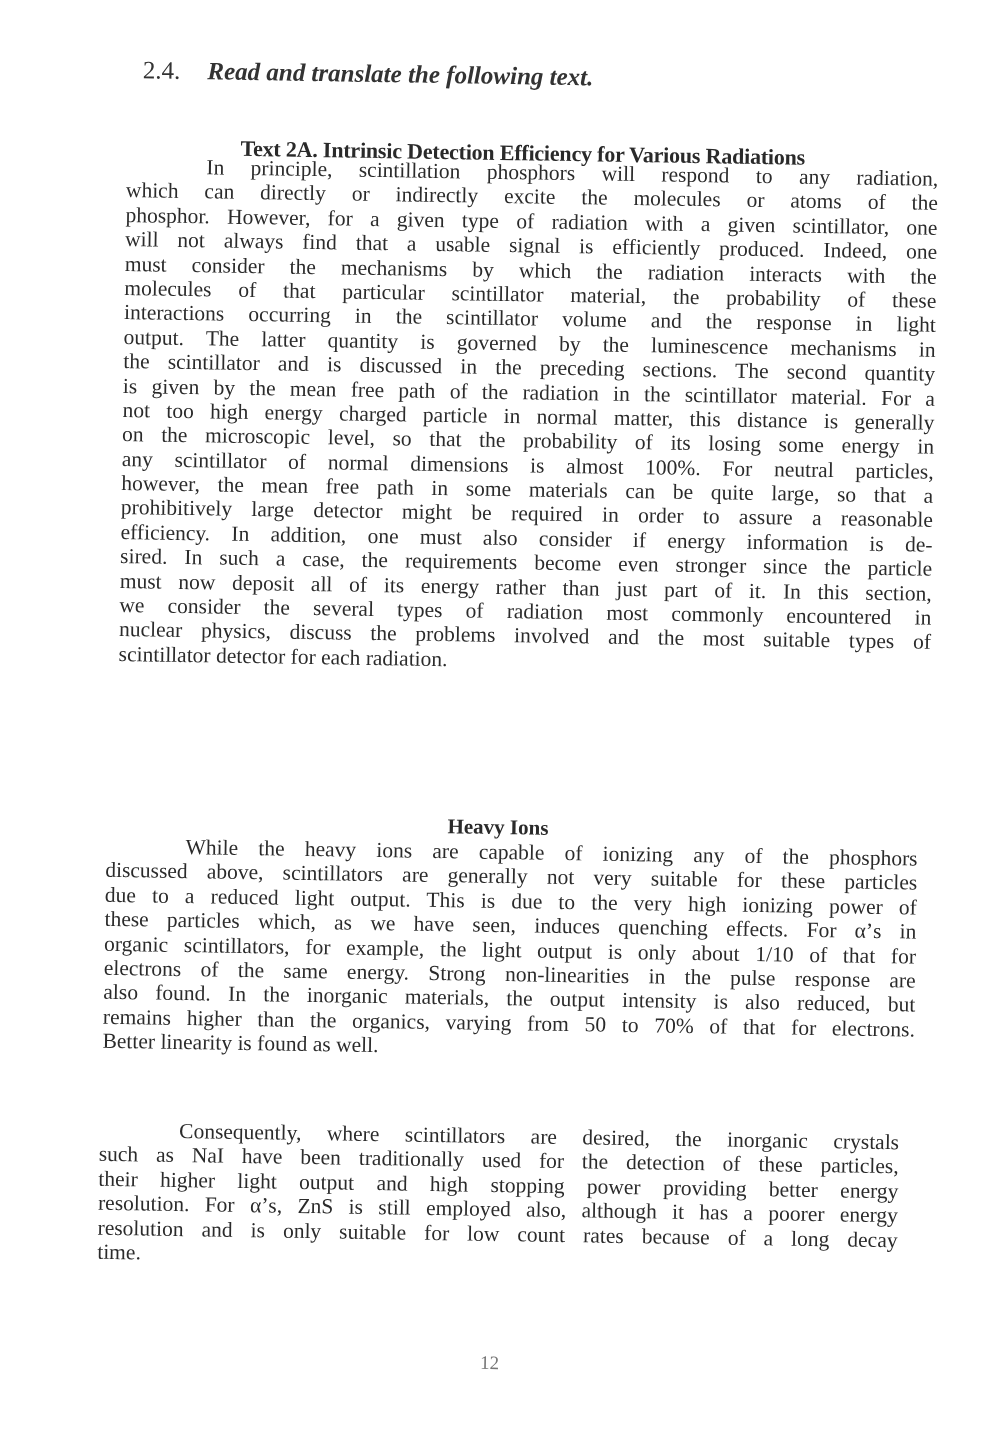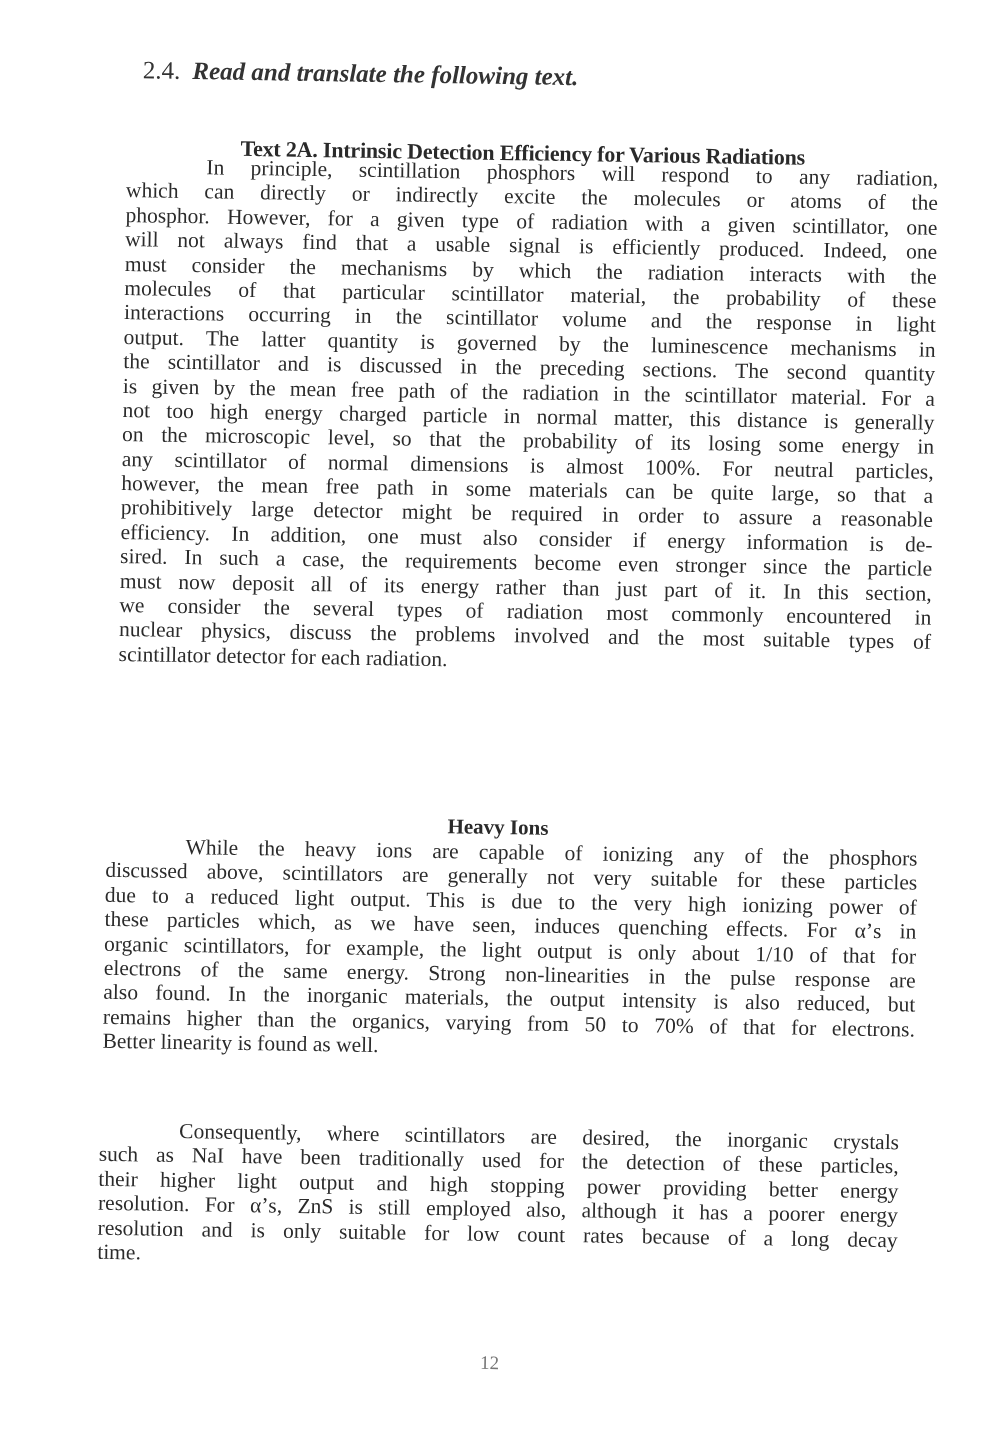--- a/index.html
+++ b/index.html
@@ -2,21 +2,21 @@
 <html><head>
 <meta charset="utf-8">
 <style>
   html, body { margin: 0; padding: 0; }
   body {
     width: 1000px; height: 1434px; background: #ffffff; position: relative; overflow: hidden;
     font-family: "Liberation Serif", serif; color: #2b2b2b;
   }
   .page { position: absolute; left: 0; top: 0; width: 1000px; height: 1434px; transform: rotate(0.9deg); transform-origin: 500px 700px; }
   .exercise { position: absolute; left: 133px; top: 62px; font-size: 25px; color: #333; }
-  .exercise .num { margin-right: 12px; text-align: right; }
+  .exercise .num { margin-right: 27px; text-align: right; }
   .exercise .txt { font-style: italic; font-weight: bold; }
   .title { position: absolute; left: 232px; top: 140px; font-size: 22px; font-weight: bold; color: #2a2a2a; letter-spacing: -0.2px; white-space: nowrap; }
   .block { position: absolute; left: 118px; width: 812px; }
   .line { font-size: 21.5px; line-height: 24.4px; text-align: justify; text-align-last: justify; white-space: nowrap; height: 24.4px; overflow: visible; }
   .line.last { text-align-last: left; }
   .line.indent { padding-left: 80px; }
   .sub { position: absolute; left: 0; width: 1000px; top: 815px; text-align: center; font-weight: bold; font-size: 21px; color: #2a2a2a; }
   .pagenum { position: absolute; left: 0; width: 1000px; top: 1352px; text-align: center; font-size: 19px; color: #777; }
 </style>
 </head>

